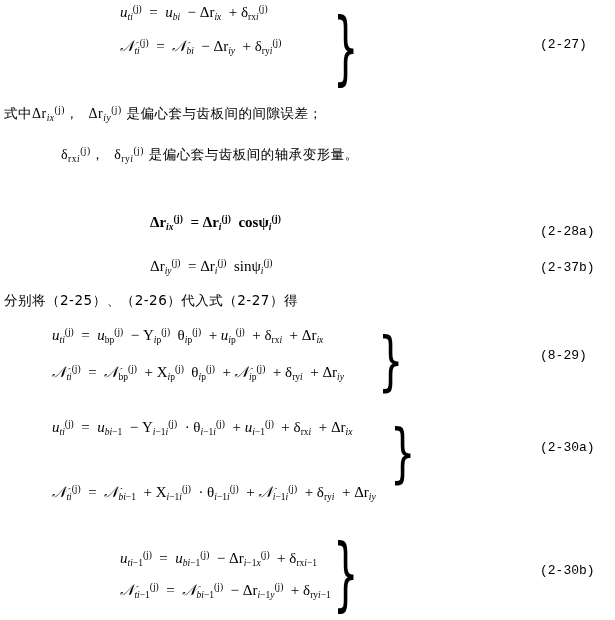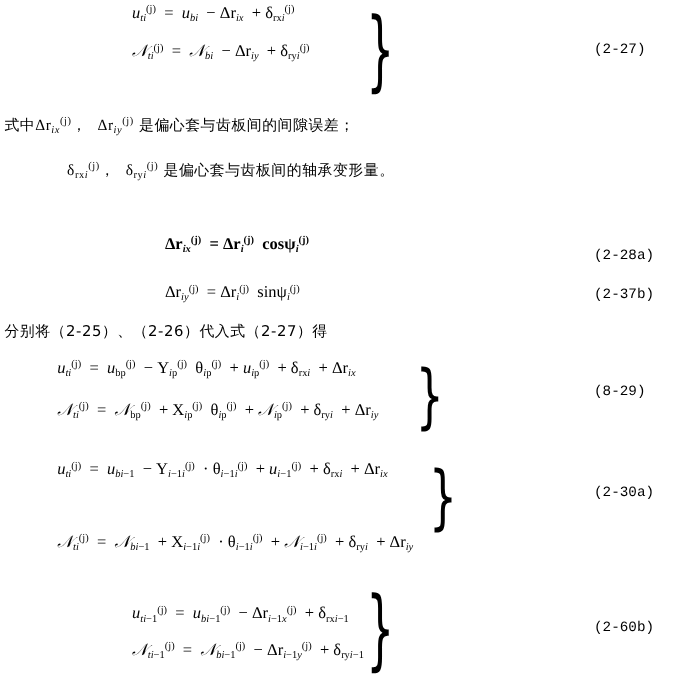--- a/index.html
+++ b/index.html
@@ -191,15 +191,15 @@
     &nbsp;=&nbsp;
     <span class="scr">𝒩</span><sub class="it2">b</sub><sub class="it2">i</sub><sub>−1</sub><sup>(j)</sup>
     &nbsp;−&nbsp;Δr<sub class="it2">i</sub><sub>−1</sub><sub class="it2">y</sub><sup>(j)</sup>
     &nbsp;+&nbsp;δ<sub>ry</sub><sub class="it2">i</sub><sub>−1</sub>
   </div>
 
   <div class="bracewrap" style="left:333px; top:529px; height:76px; width:18px;">
     <span style="transform: scaleY(2.0) scaleX(1.0); transform-origin: left top; position:absolute; top:4px; left:0;">}</span>
   </div>
 
-  <div class="abs eqnum" style="left:540px; top:563px;">(2-60b)</div>
+  <div class="abs eqnum" style="left:540px; top:563px;">(2-30b)</div>
 
 </div>
 
 </body></html>

